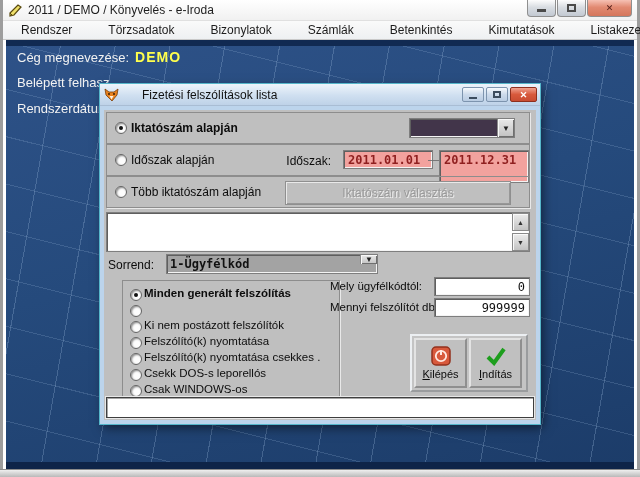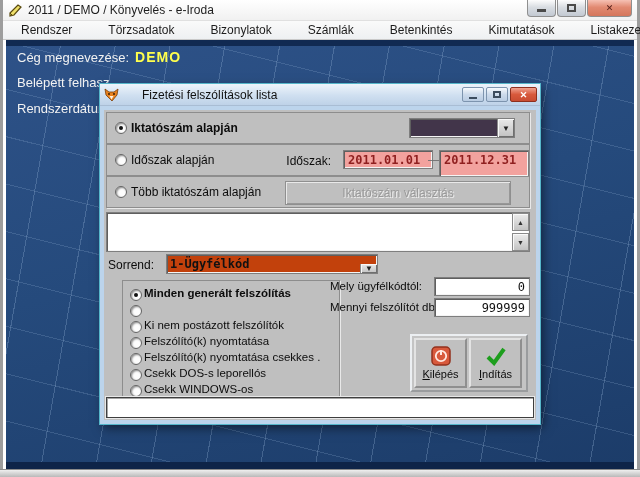--- a/index.html
+++ b/index.html
@@ -72,21 +72,21 @@
   .radio-label.bold { font-weight:bold; }
 
   .field-label { position:absolute; font-size:12px; color:#0c0c0c; white-space:nowrap; }
   .right-align { text-align:right; }
 
   .sunken { border:1px solid #7e7e7e;
     box-shadow:inset 1px 1px 0 #5f5f5f, inset -1px -1px 0 #f4f4f4; }
 
   .combo-dark { position:absolute; display:flex; background:#42354a; }
   .combo-dark .combo-fill { flex:1; }
-  .combo-white { position:absolute; display:flex; background:#c2410c; align-items:flex-end; }
+  .combo-white { position:absolute; display:flex; background:#a3a3a3; align-items:flex-start; }
   .combo-value { flex:1; font-family:"DejaVu Sans Mono", monospace; font-size:12px; font-weight:bold;
     color:#111; padding:2px 3px; white-space:nowrap; overflow:hidden; }
   .combo-arrow-btn { width:17px; background:linear-gradient(#e9e9e9,#c2c2c2); border-left:1px solid #8a8a8a;
     display:flex; align-items:center; justify-content:center; font-size:8px; color:#222; cursor:pointer;
     box-shadow:inset 1px 1px 0 #f8f8f8, inset -1px -1px 0 #6f6f6f; }
 
   .date-field { position:absolute; background:#f2a29e; font-family:"DejaVu Sans Mono", monospace;
     font-size:12px; font-weight:bold; color:#8f1f1f; padding:2px 4px; white-space:nowrap; }
   .date-sep { position:absolute; font-size:12px; color:#6f6f6f; }
 
@@ -195,21 +195,21 @@
             <span class="combo-arrow-btn">▼</span>
           </div>
         </div>
 
         <div class="etched-box" style="left:2px;top:34px;width:424px;height:32px;">
           <span class="radio" style="left:8px;top:9px;"></span>
           <span class="radio-label" style="left:24px;top:8px;">Időszak alapján</span>
           <span class="field-label right-align" style="left:160px;top:9px;width:64px;">Időszak:</span>
           <span class="date-field sunken" style="left:236px;top:5px;width:90px;height:19px;">2011.01.01</span>
           <span class="date-sep" style="left:321px;top:8px;">—</span>
-          <span class="date-field sunken" style="left:332px;top:5px;width:90px;height:27px;">2011.12.31</span>
+          <span class="date-field sunken" style="left:332px;top:5px;width:90px;height:33px;">2011.12.31</span>
         </div>
 
         <div class="etched-box" style="left:2px;top:66px;width:424px;height:32px;">
           <span class="radio" style="left:8px;top:9px;"></span>
           <span class="radio-label" style="left:24px;top:8px;">Több iktatószám alapján</span>
           <div class="disabled-button" style="left:178px;top:4px;width:226px;height:24px;">Iktatószám választás</div>
         </div>
 
         <div class="list-area sunken" style="left:2px;top:102px;width:424px;height:40px;">
           <span class="list-text"></span>
@@ -231,21 +231,21 @@
           <span class="radio" style="left:7px;top:24px;"></span>
           <span class="radio" style="left:7px;top:40px;"></span>
           <span class="radio-label" style="left:21px;top:38px;font-size:11.5px;">Ki nem postázott felszólítók</span>
           <span class="radio" style="left:7px;top:56px;"></span>
           <span class="radio-label" style="left:21px;top:54px;font-size:11.5px;">Felszólító(k) nyomtatása</span>
           <span class="radio" style="left:7px;top:72px;"></span>
           <span class="radio-label" style="left:21px;top:70px;font-size:11.5px;">Felszólító(k) nyomtatása csekkes .</span>
           <span class="radio" style="left:7px;top:88px;"></span>
           <span class="radio-label" style="left:21px;top:86px;font-size:11.5px;">Csekk DOS-s leporellós</span>
           <span class="radio" style="left:7px;top:104px;"></span>
-          <span class="radio-label" style="left:21px;top:102px;font-size:11.5px;">Csekk WINDOWS-os</span>
+          <span class="radio-label" style="left:21px;top:102px;font-size:11.5px;">Csak WINDOWS-os</span>
         </div>
 
         <span class="field-label" style="left:226px;top:170px;font-size:11.5px;">Mely ügyfélkódtól:</span>
         <span class="num-field sunken" style="left:330px;top:167px;width:96px;height:19px;">0</span>
         <span class="field-label" style="left:226px;top:191px;font-size:11.5px;">Mennyi felszólítót db:</span>
         <span class="num-field sunken" style="left:330px;top:188px;width:96px;height:19px;">999999</span>
 
         <div class="btn-panel" style="left:306px;top:224px;width:118px;height:58px;">
           <div class="cmd-button">
             <svg width="20" height="20" viewBox="0 0 20 20">

